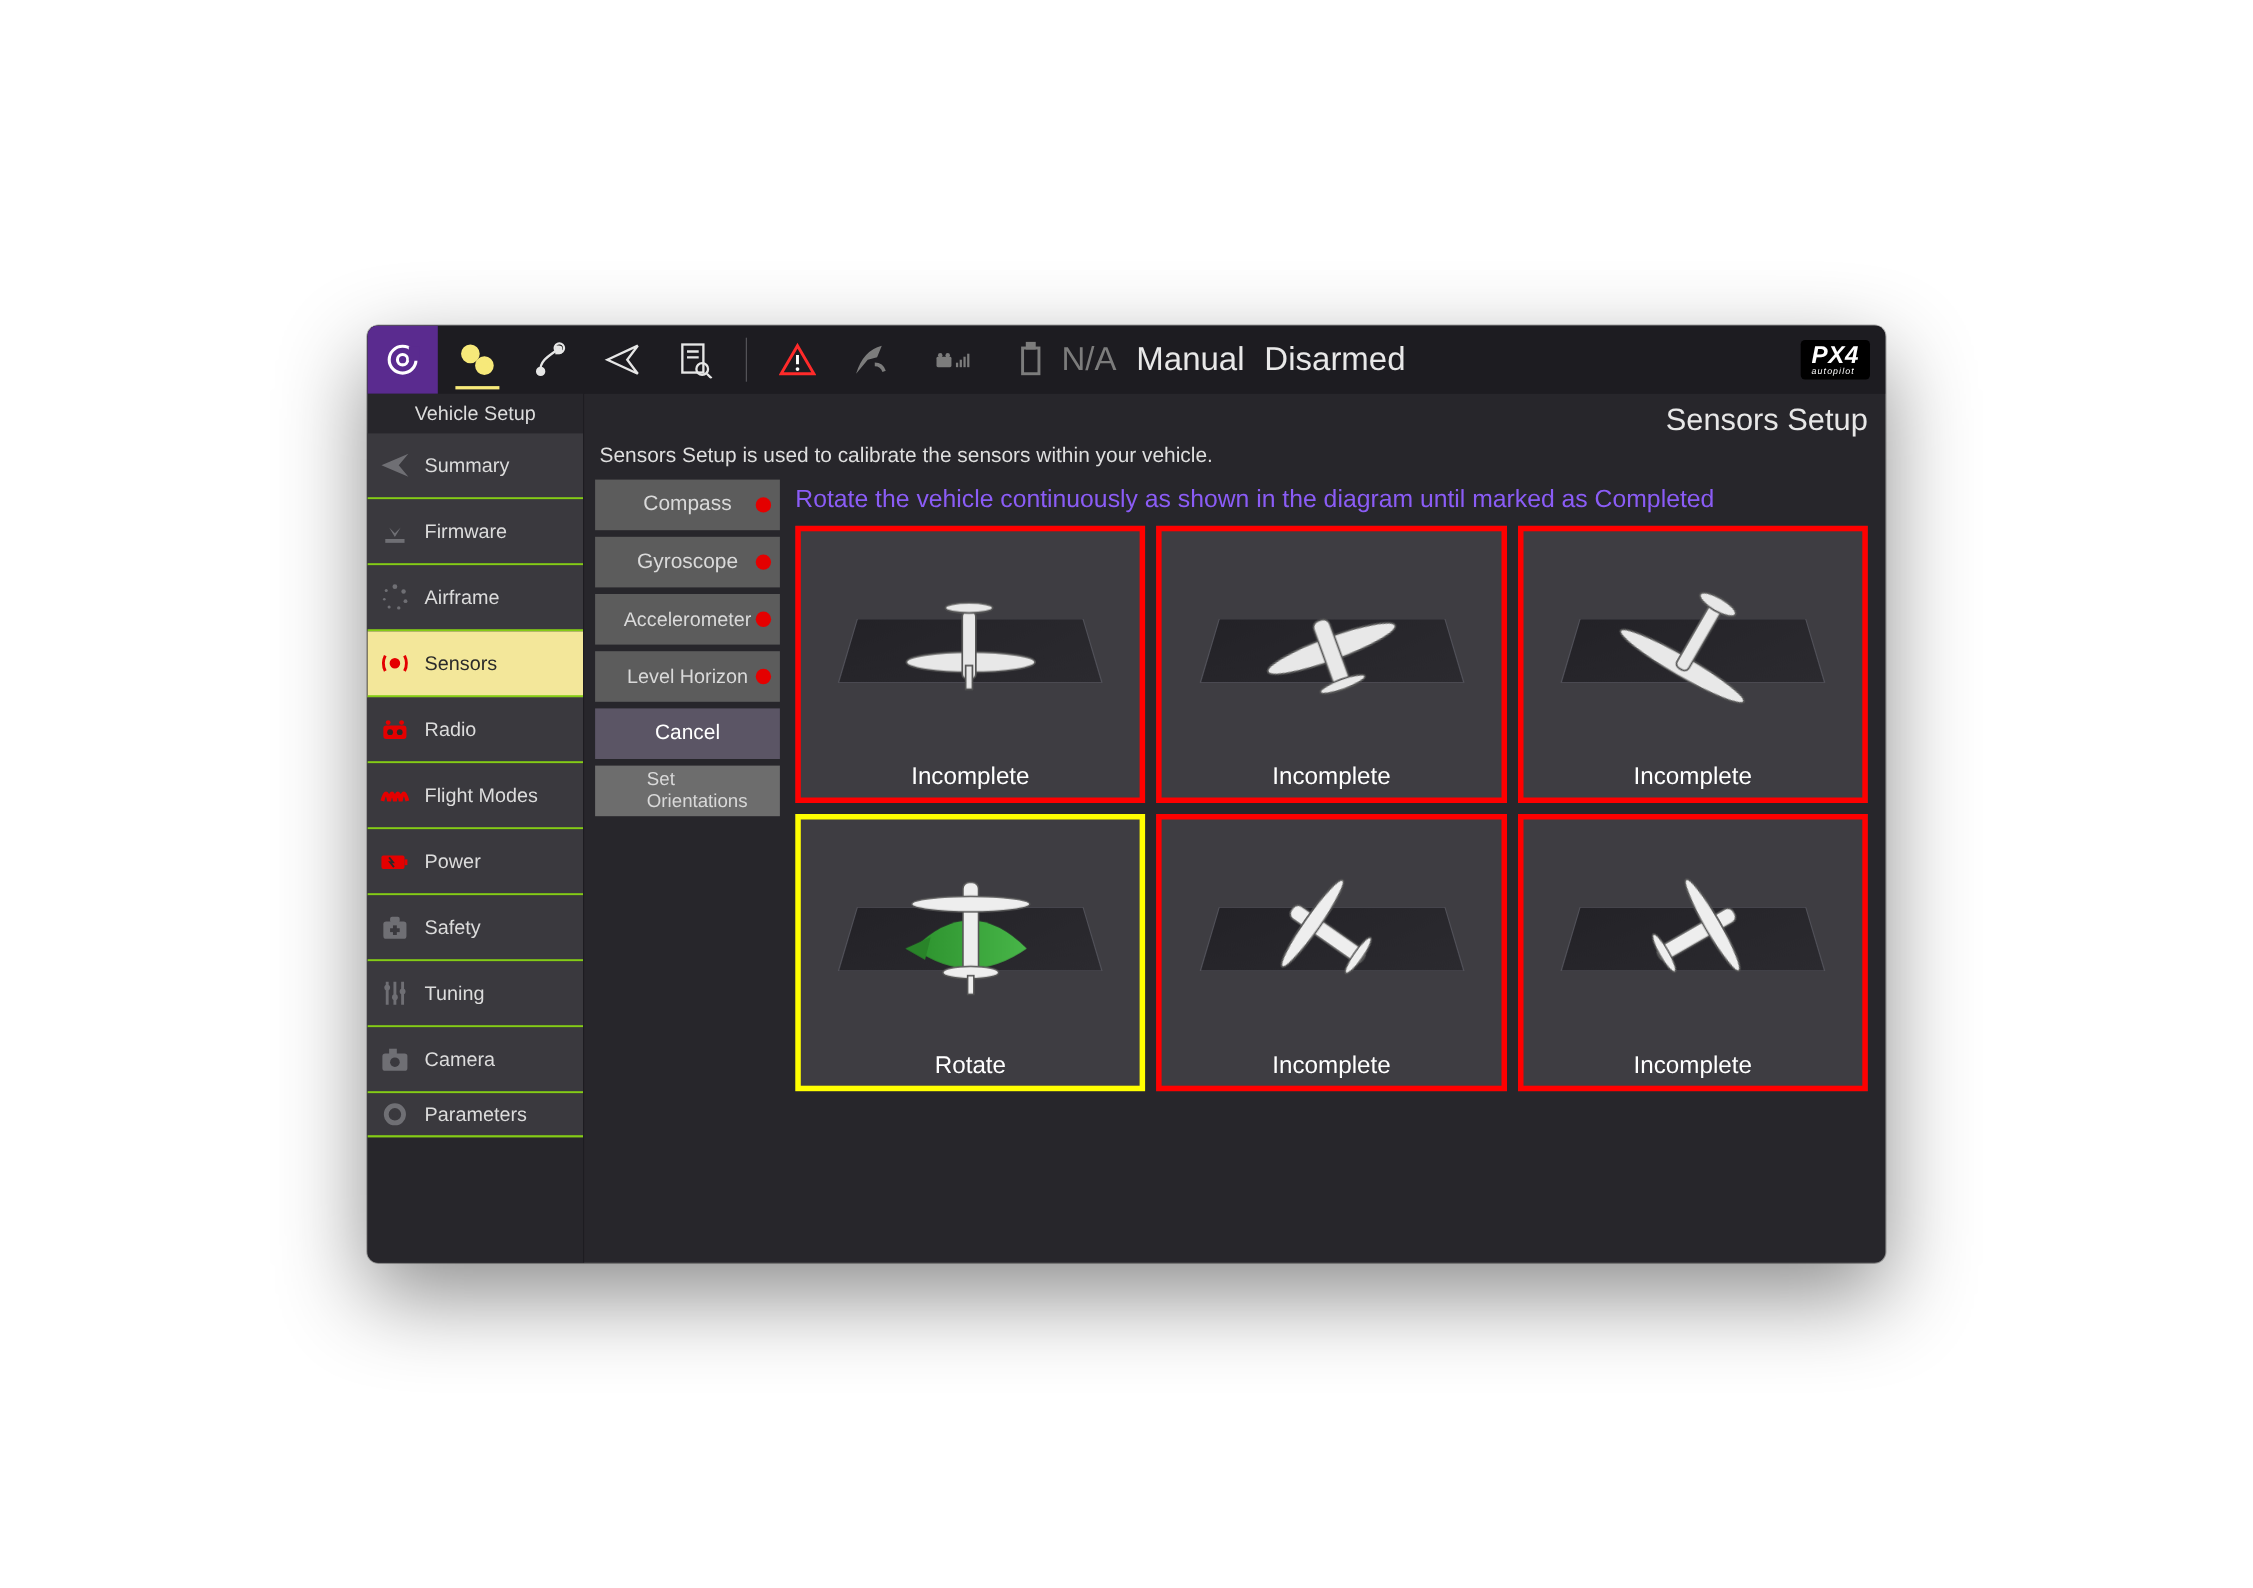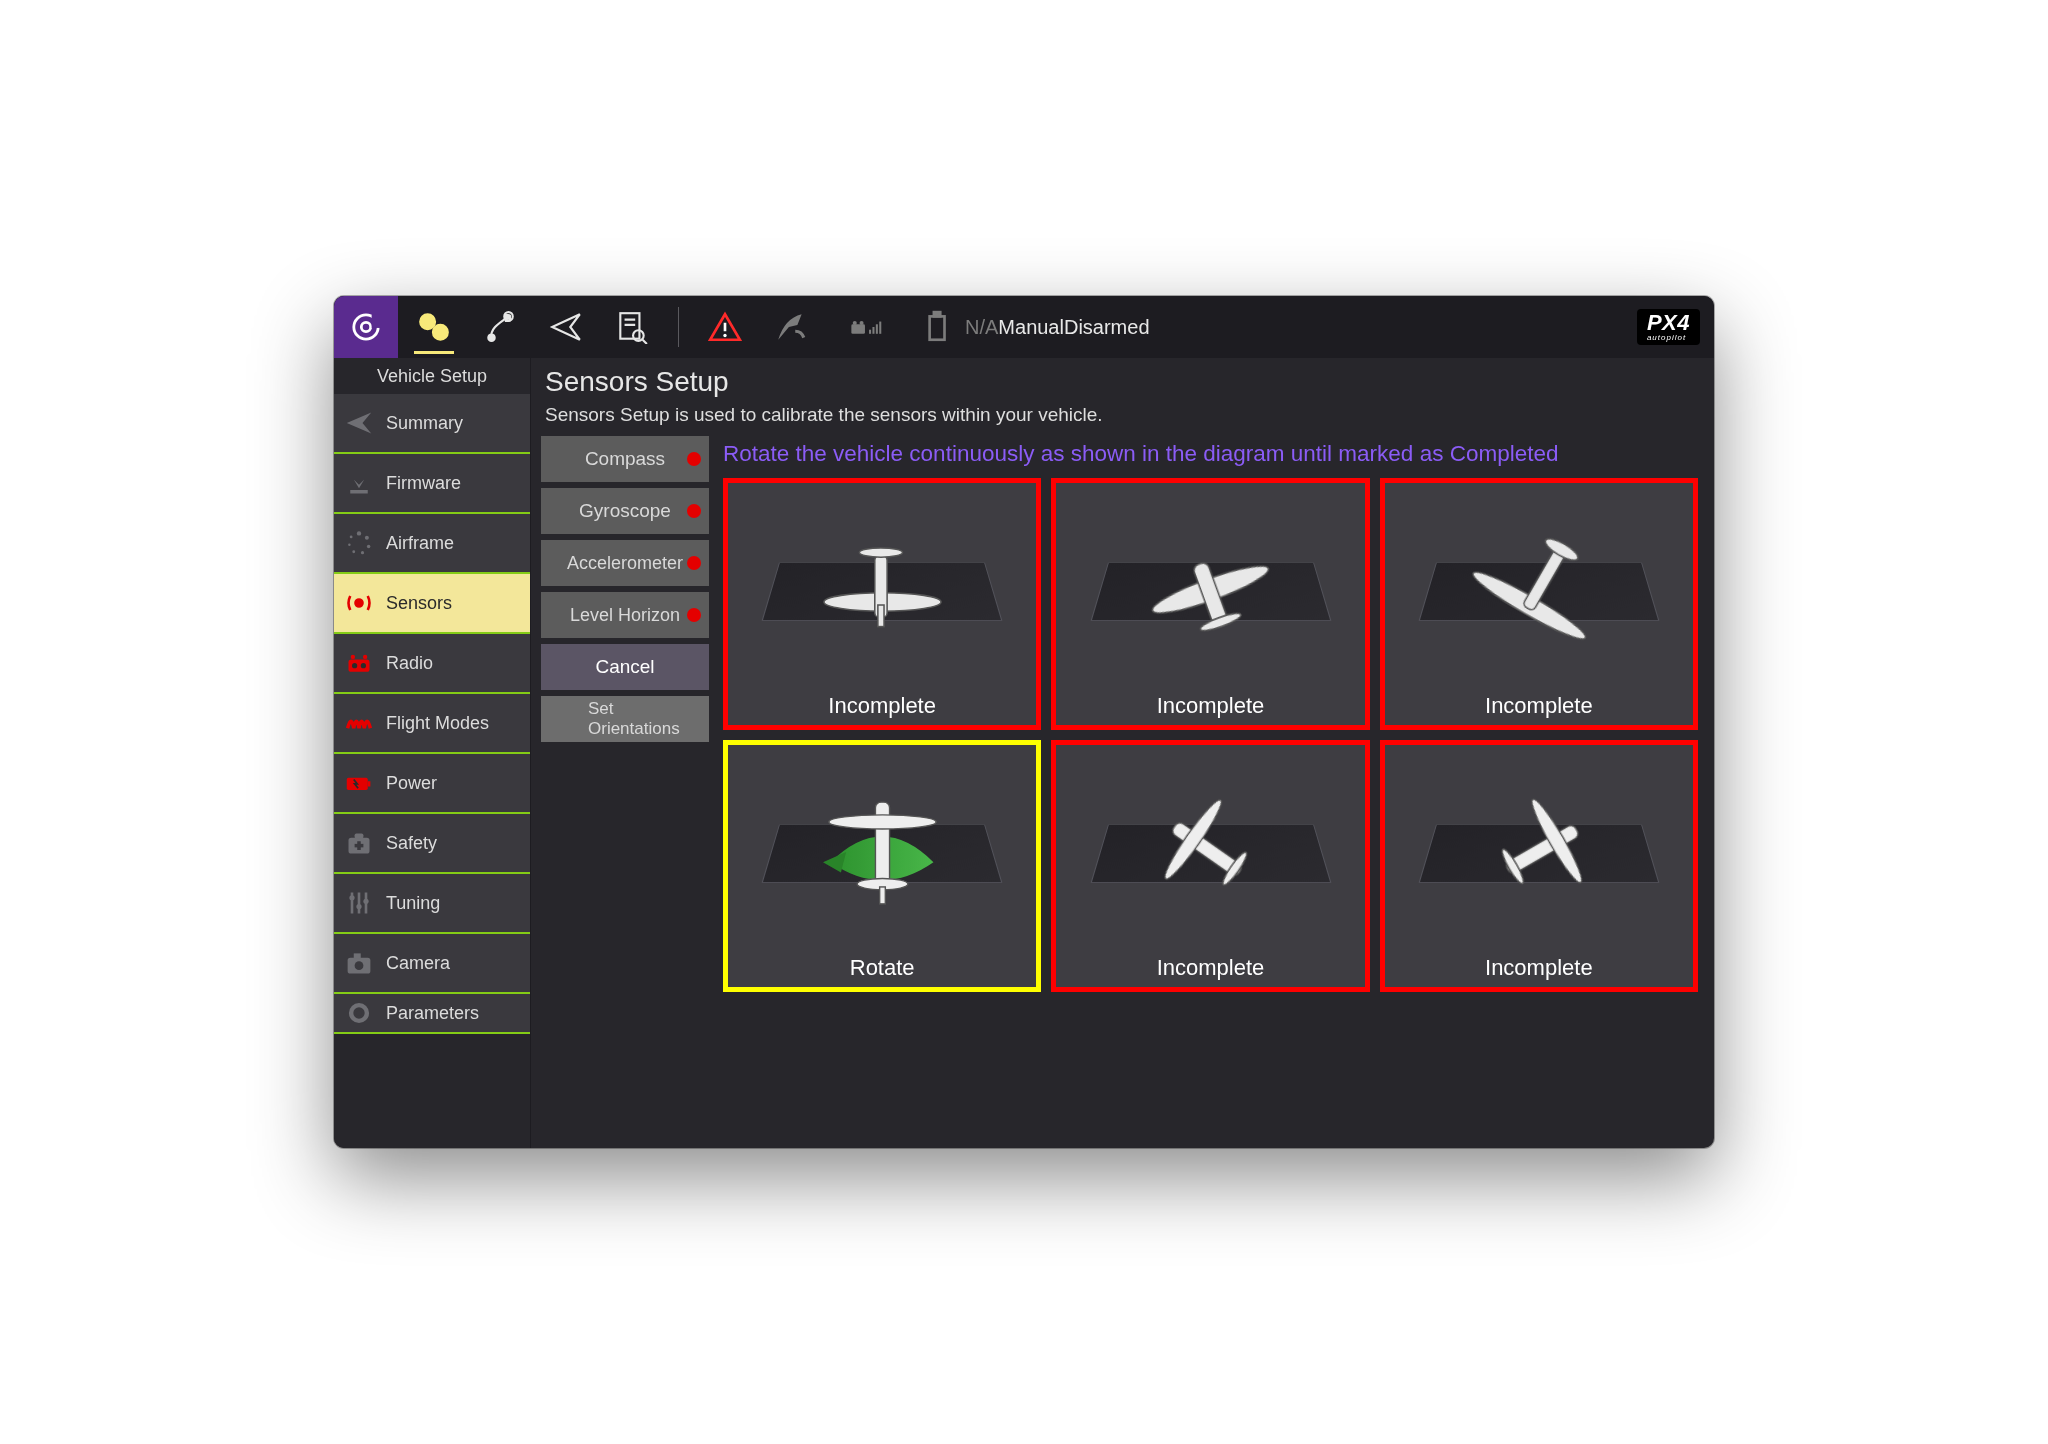--- a/index.html
+++ b/index.html
@@ -59,21 +59,21 @@
     width:60px;height:62px;display:flex;align-items:center;justify-content:center;
     color:#e6e6e6;
   }
   .tbtn svg{width:34px;height:34px;}
   .tbtn.logo{background:#5a2b8f;width:64px;}
   .tbtn.logo svg{width:30px;height:30px;}
   .tbtn.active svg *{stroke:var(--yellow);fill:var(--yellow);}
   .tbtn.active{position:relative;}
   .tbtn.active::after{content:"";position:absolute;bottom:4px;left:10px;right:10px;height:3px;background:var(--yellow);}
   .tsep{width:1px;height:40px;background:#5a595e;margin:0 10px;}
-  .status{display:flex;align-items:center;font-size:20px;color:var(--txt);}
+  .status{display:flex;align-items:center;gap:18px;font-size:30px;color:var(--txt);}
   .status .muted{color:#7c7c7c;}
   .spacer{flex:1;}
   .px4{
     background:#000;color:#fff;border-radius:4px;
     padding:3px 10px;font-weight:800;font-style:italic;font-size:22px;
     letter-spacing:.5px;line-height:1;
   }
   .px4 small{display:block;font-size:8px;font-weight:400;font-style:italic;letter-spacing:1px;}
   .main{display:flex;min-height:790px;}
   .sidebar{width:196px;background:#27262b;color:var(--txt);font-size:18px;}
@@ -82,21 +82,21 @@
     height:60px;display:flex;align-items:center;gap:12px;
     padding-left:10px;background:var(--sidebar-item);
     border-bottom:2px solid #84cc16;color:#dcdcdc;font-size:18px;
   }
   .sitem.active{background:#f3e79a;color:#2a2a2a;}
   .sitem .ic{width:30px;height:30px;display:flex;align-items:center;justify-content:center;}
   .sitem .ic svg{width:28px;height:28px;}
   .content{flex:1;display:flex;}
   .leftcol{width:176px;padding-right:8px;}
   .pagewrap{flex:1;padding:10px 16px 16px 6px;color:var(--txt);border-left:1px solid #1d1c21;}
-  .ptitle{font-size:28px;font-weight:400;margin:2px 0 6px 0;color:#e7e7e7;}
+  .ptitle{font-size:28px;font-weight:400;margin:2px 0 6px 0;color:#e7e7e7;text-align:right;}
   .pdesc{font-size:19px;color:#dedede;margin-bottom:10px;}
   .calbtns{display:flex;flex-direction:column;gap:6px;}
   .calbtn{
     height:46px;display:flex;align-items:center;justify-content:center;
     background:var(--btn);color:#d9d9d9;font-size:19px;position:relative;
   }
   .calbtn .reddot{
     position:absolute;right:8px;top:50%;transform:translateY(-50%);
     width:14px;height:14px;border-radius:50%;background:#e40000;
   }

